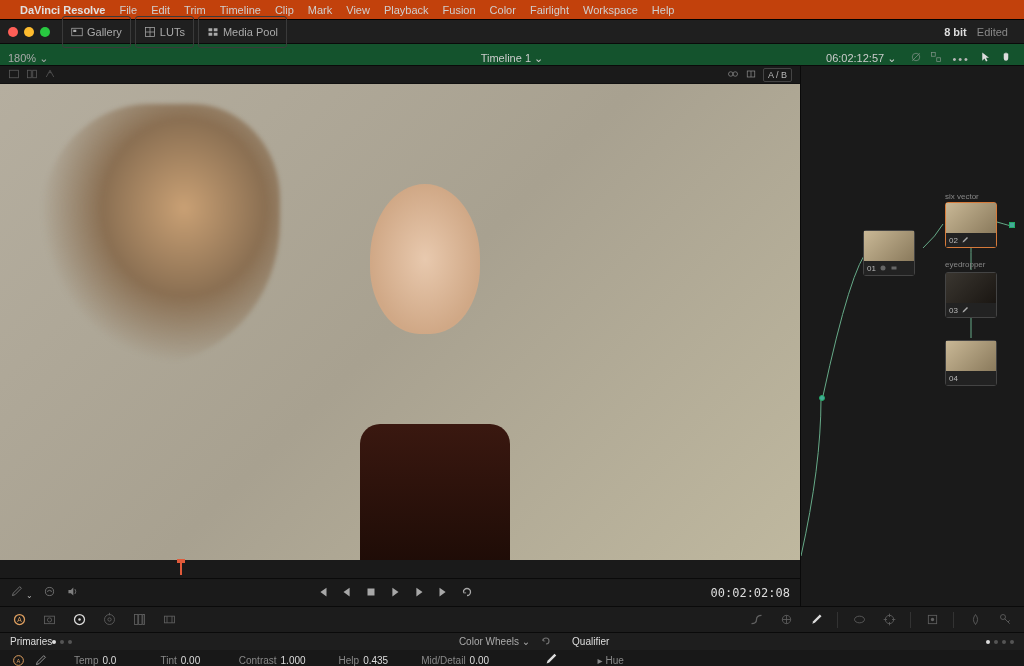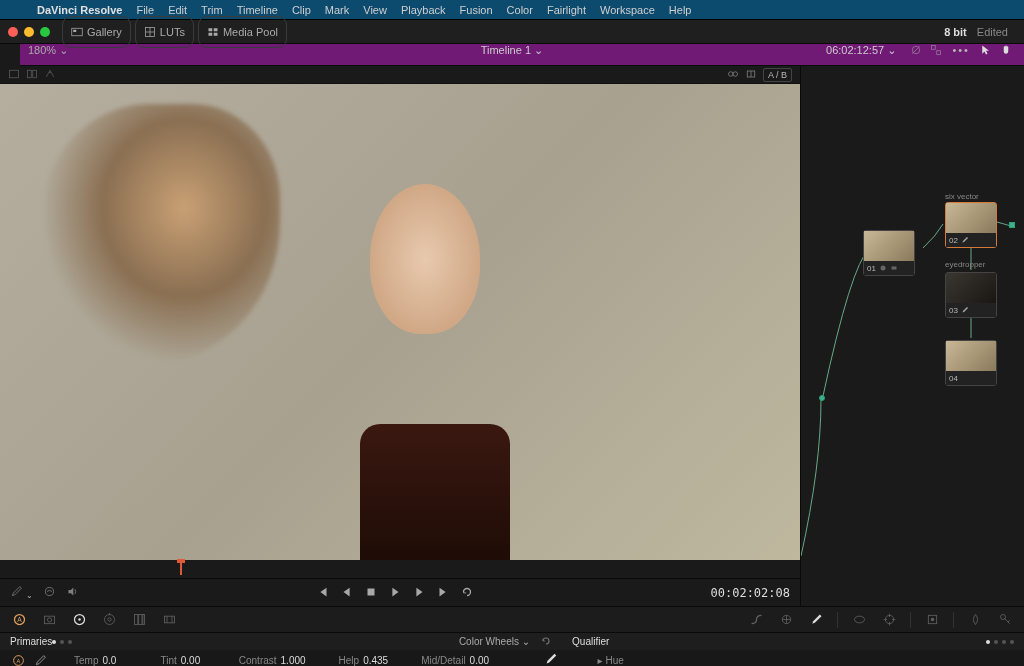--- a/index.html
+++ b/index.html
@@ -1,36 +1,36 @@
 <!DOCTYPE html>
 <html><head>
 <meta charset="utf-8">
 <style>
 * { margin: 0; padding: 0; box-sizing: border-box; }
 body { font-family: -apple-system, "Helvetica Neue", Arial, sans-serif; background: #1a1a1a; color: #b8b8b8; font-size: 11px; overflow: hidden; width: 1024px; height: 666px; }
 
 
-.menubar { height: 20px; background: #0c4a6e; display: flex; align-items: center; padding: 0 25px; border-bottom: 1px solid #000; }
+.menubar { height: 20px; background: #c2410c; display: flex; align-items: center; padding: 0 8px; border-bottom: 1px solid #000; }
 .menubar .apple { margin-right: 12px; font-size: 13px; }
 .menubar .app-name { font-weight: 600; margin-right: 14px; color: #e0e0e0; }
 .menubar .mi { margin-right: 14px; cursor: default; color: #cfcfcf; }
 
 
 .toolbar { height: 24px; background: #1f1f1f; display: flex; align-items: center; padding: 0 8px; border-bottom: 1px solid #0a0a0a; }
 .traffic { display: flex; gap: 6px; margin-right: 12px; }
 .tlight { width: 10px; height: 10px; border-radius: 50%; }
 .tl-r { background: #ff5f57; } .tl-y { background: #febc2e; } .tl-g { background: #28c840; }
-.tool-btn { display: flex; align-items: center; gap: 4px; padding: 9px 8px; margin-right: 4px; border: 1px solid #3a3a3a; border-radius: 9px; color: #aaa; }
+.tool-btn { display: flex; align-items: center; gap: 4px; padding: 9px 8px; margin-right: 4px; border: 1px solid #3a3a3a; border-radius: 3px; color: #aaa; }
 .tool-btn svg { width: 12px; height: 12px; }
 .spacer { flex: 1; }
 .bitdepth { margin-right: 10px; color: #ddd; font-weight: 600; }
 .edited { color: #888; margin-right: 8px; }
 
 
-.viewer-header { height: 22px; background: #701a75; display: flex; align-items: flex-start; padding: 0 8px; border-bottom: 1px solid #0a0a0a; margin-left: 20px; }
+.viewer-header { height: 22px; background: #14532d; display: flex; align-items: flex-end; padding: 0 8px; border-bottom: 1px solid #0a0a0a; }
 .zoom { color: #aaa; margin-right: auto; }
 .timeline-name { position: absolute; left: 50%; transform: translateX(-50%); color: #ccc; }
 .timecode { color: #ccc; margin-left: auto; margin-right: 10px; }
 .vh-icn { margin: 0 4px; opacity: .7; }
 .vh-icn svg { width: 12px; height: 12px; }
 .vh-dots { letter-spacing: 2px; margin: 0 6px; }
 .cursor-ic { margin: 0 4px; }
 
 
 .main { display: flex; height: 540px; }

